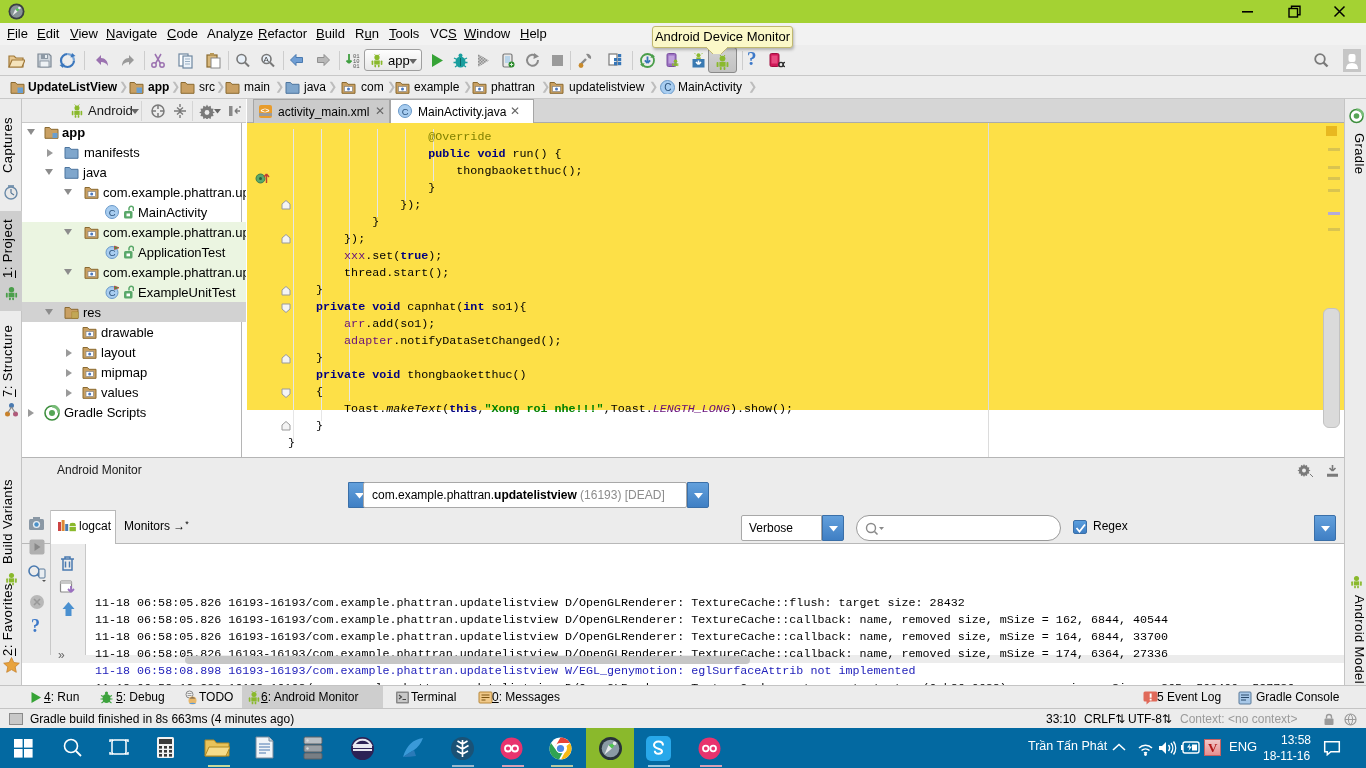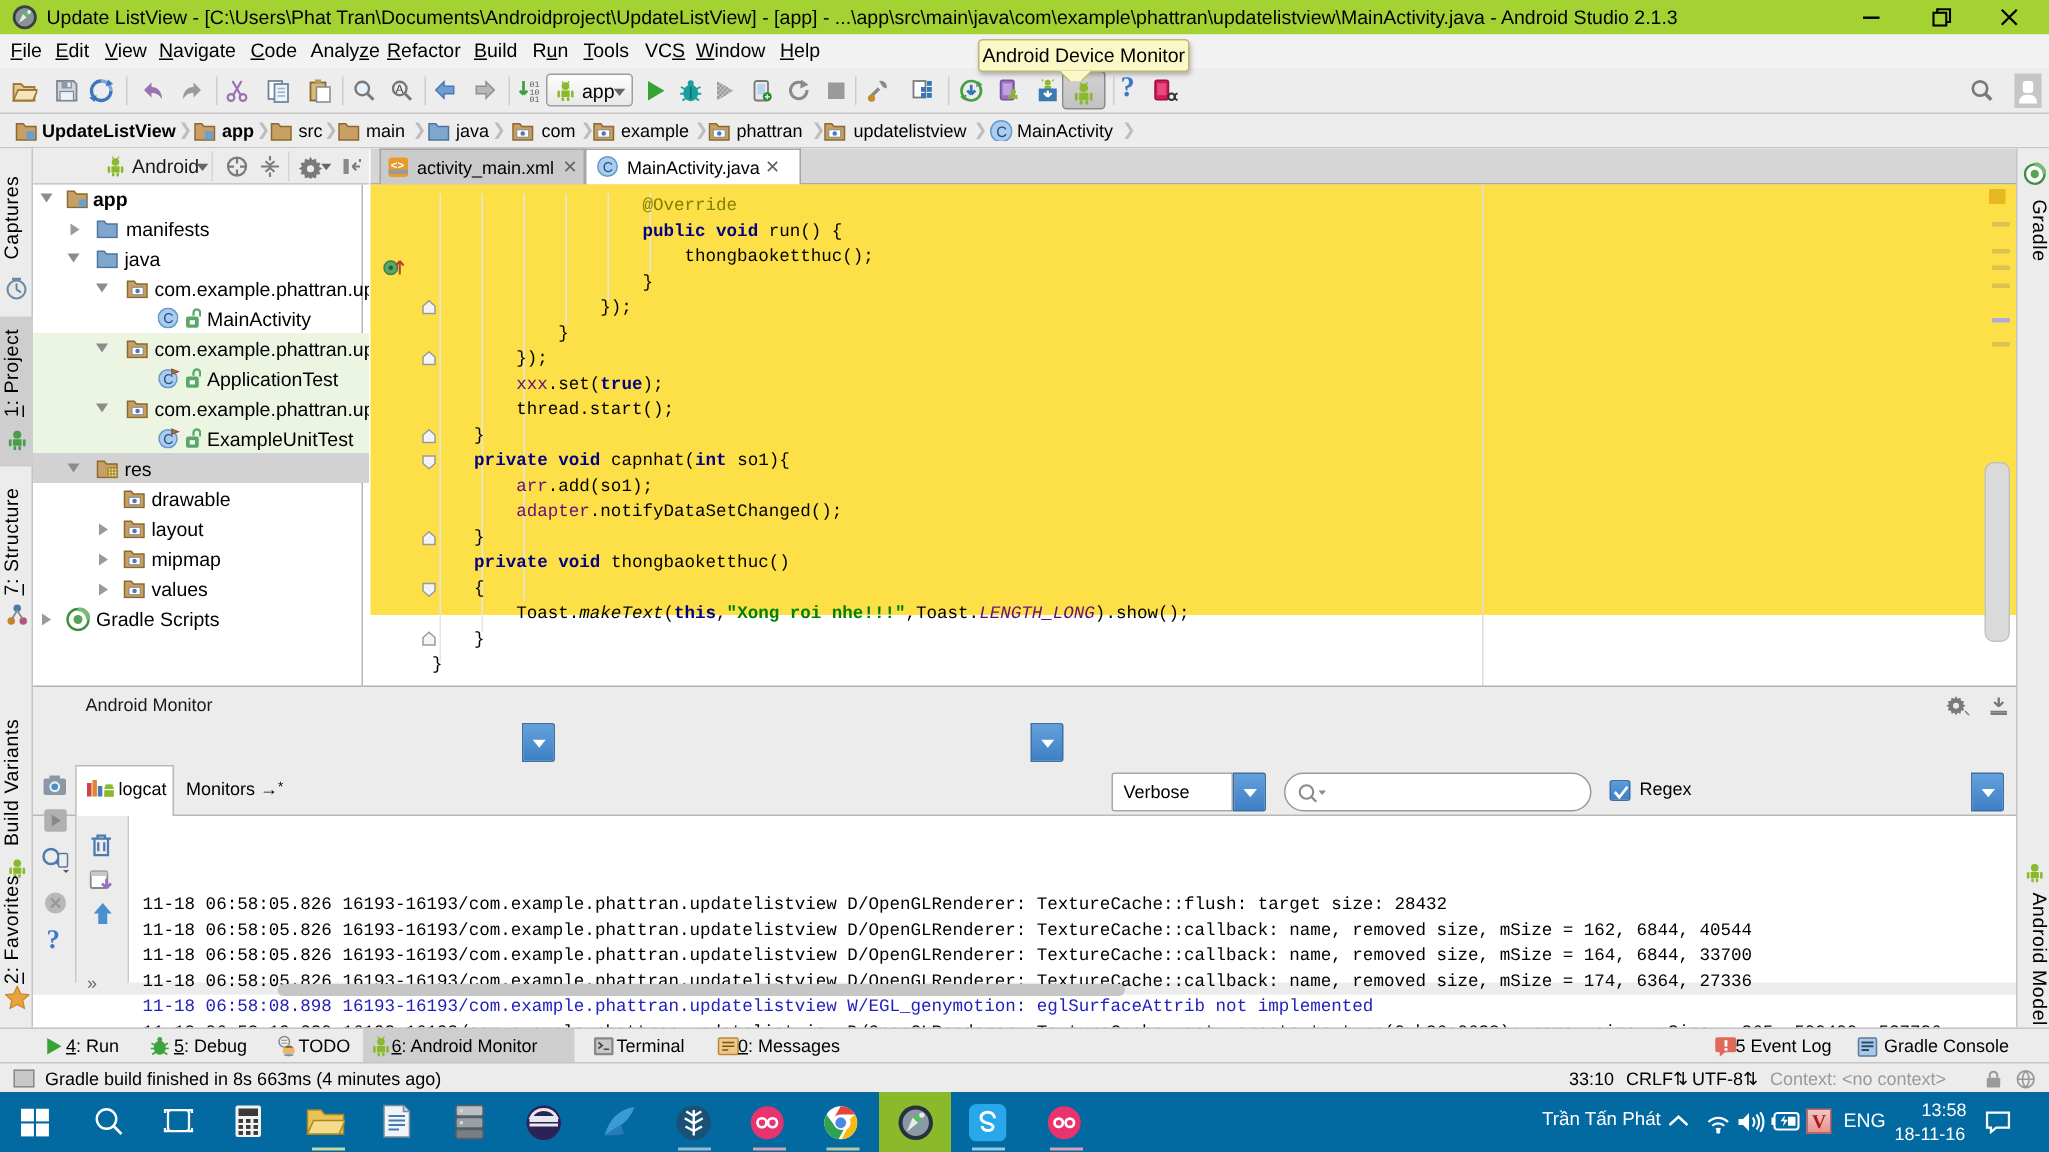--- a/index.html
+++ b/index.html
@@ -64,21 +64,20 @@
 <body>
 <div id="screen">
   <div id="titlebar" class="abs">
     <svg class="abs" style="left:8px;top:3px" width="17" height="17" viewBox="0 0 17 17">
         <circle cx="8.5" cy="8.5" r="8" fill="#3a3f42"></circle>
         <circle cx="8.5" cy="8.5" r="6.2" fill="#889396"></circle>
         <path d="M4.5 12.5 L7.3 6.2 L9.7 8.6 Z" fill="#e8eaec"></path>
         <path d="M12.5 4.5 L9.7 8.6 L7.3 6.2 Z" fill="#50c850"></path>
         <circle cx="11.4" cy="5.0" r="1.3" fill="#e8eaec"></circle>
       </svg>
-    <span class="ttext">Update ListView - [C:\Users\Phat Tran\Documents\Androidproject\UpdateListView] - [app] - ...\app\src\main\java\com\example\phattran\updatelistview\MainActivity.java - Android Studio 2.1.3</span>
     <svg class="winbtn" style="left:1240px;top:4px" width="15" height="15">
         <rect x="2" y="7" width="11" height="1.6" fill="#000"></rect>
       </svg>
     <svg class="winbtn" style="left:1287px;top:4px" width="15" height="15">
         <rect x="2" y="4.5" width="8.5" height="8.5" fill="none" stroke="#000" stroke-width="1.4"></rect>
         <path d="M4.5 4.5 v-2.3 h8.5 v8.5 h-2.3" fill="none" stroke="#000" stroke-width="1.4"></path>
       </svg>
     <svg class="winbtn" style="left:1332px;top:4px" width="15" height="15">
         <path d="M2.5 2.5 L12.5 12.5 M12.5 2.5 L2.5 12.5" stroke="#000" stroke-width="1.5"></path>
       </svg>
@@ -687,20 +686,23 @@
       </svg>
     <svg class="abs" style="left:1304px;top:6px" width="13" height="13">
         <path d="M6.5 1 V7 M6.5 7 l-3 -3 M6.5 7 l3 -3" stroke="#7a7a7a" stroke-width="1.6" fill="none"></path>
         <path d="M1 10.5 H12 M1 12 H12" stroke="#7a7a7a" stroke-width="1.3"></path>
       </svg>
     <div class="abs" style="left:326px;top:24px;width:22px;height:26px;background:linear-gradient(#63a0dc,#3f7fc4);border:1px solid #3a6fa8;border-radius:0 2px 2px 0">
         <svg class="abs" style="left:6px;top:10px" width="10" height="7">
           <path d="M0 0 h9 l-4.5 5.5 z" fill="#fff"></path>
         </svg>
       </div>
+    <div class="abs" style="left:341px;top:24px;width:324px;height:26px;background:#fff;border:1px solid #a8a8a8;border-radius:2px">
+      <span class="abs" style="left:8px;top:5px;white-space:nowrap">com.example.phattran.<b>updatelistview</b> <span style="color:#8c8c8c">(16193) [DEAD]</span></span>
+    </div>
     <div class="abs" style="left:665px;top:24px;width:22px;height:26px;background:linear-gradient(#63a0dc,#3f7fc4);border:1px solid #3a6fa8;border-radius:0 2px 2px 0">
         <svg class="abs" style="left:6px;top:10px" width="10" height="7">
           <path d="M0 0 h9 l-4.5 5.5 z" fill="#fff"></path>
         </svg>
       </div>
     <div class="abs" style="left:0;top:52px;width:1322px;height:34px;background:#ececec"></div>
     <div class="abs" style="left:28px;top:52px;width:66px;height:34px;background:#fff;border:1px solid #b8b8b8;border-bottom:none"></div>
     <div class="abs" style="left:94px;top:85px;width:1228px;height:1px;background:#b8b8b8"></div>
     <div class="abs" style="left:0;top:85px;width:28px;height:1px;background:#b8b8b8"></div>
     <svg class="abs" style="left:35px;top:60px" width="19" height="17">

